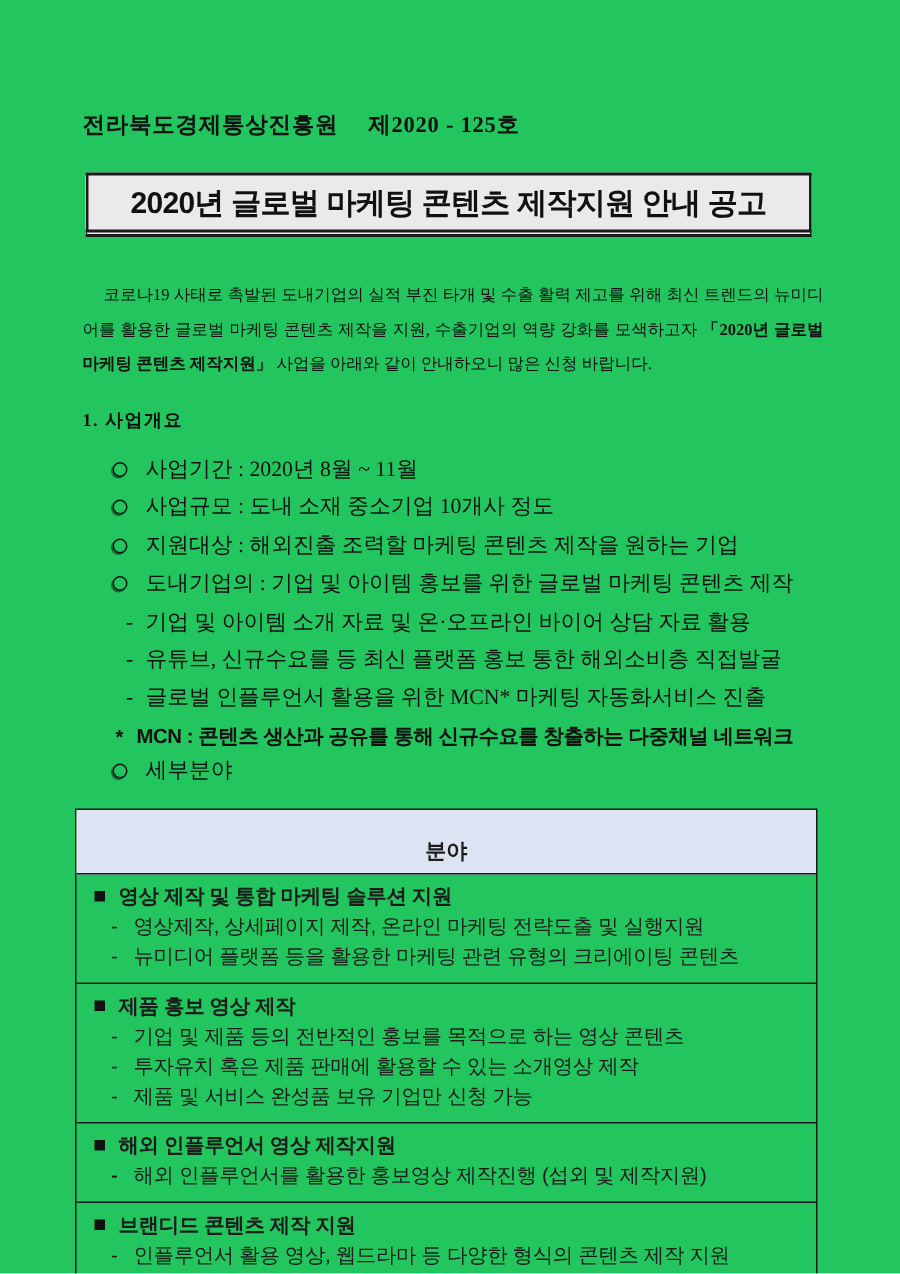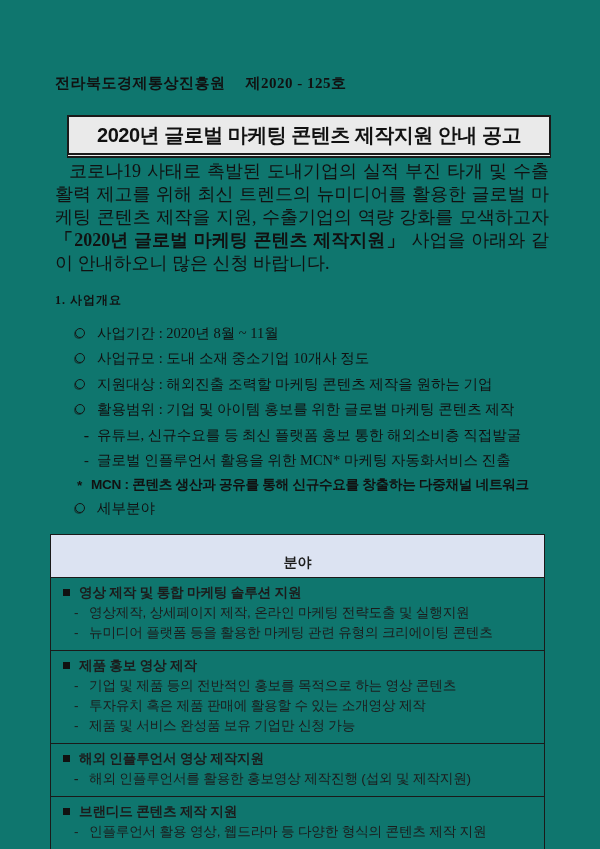--- a/index.html
+++ b/index.html
@@ -4,41 +4,41 @@
 <style>
   :root{
     --title-bg:#eaeaea;
     --thead-bg:#dce3f2;
     --border:#1a1a1a;
     --text:#111111;
   }
   *{box-sizing:border-box;}
   html,body{margin:0;padding:0;background:#ffffff;}
   .page{
-    width:600px;height:849px;background:#0f766e;color:var(--text);
+    width:600px;height:849px;background:#22c55e;color:var(--text);
     font-family:"Liberation Serif","DejaVu Serif",serif;
     padding:74px 50px 0 55px;position:relative;overflow:hidden;
   }
   
   .doc-header{font-size:15px;font-weight:bold;letter-spacing:.5px;white-space:nowrap;}
   .doc-header .org{margin-right:20px;}
   
   .title-box{
-    margin-top:22px;margin-left:12px;width:484px;
+    margin-top:22px;margin-left:2px;width:484px;
     background:var(--title-bg);
     border:2px solid var(--border);
     border-bottom:5px double var(--border);
     text-align:center;padding:5px 2px 4px;
     font-family:"Liberation Sans","DejaVu Sans",sans-serif;
     font-weight:bold;font-size:20px;letter-spacing:-0.5px;white-space:nowrap;
   }
   
   .intro{
-    margin:2px 0 0 0;width:494px;
-    font-size:18px;line-height:23px;text-align:justify;text-indent:14px;
+    margin:28px 0 0 0;width:494px;
+    font-size:11px;line-height:23px;text-align:justify;text-indent:14px;
   }
   .intro .b{font-weight:bold;}
   
   .sec-heading{
     margin:17px 0 7px 0;font-size:12px;font-weight:bold;letter-spacing:1px;
   }
   
   .ov-list{list-style:none;margin:12px;padding:0;width:496px;}
   .ov-list li{position:relative;font-size:14.5px;line-height:25.4px;white-space:nowrap;}
   .ov-list li.circle{padding-left:30px;}
@@ -88,23 +88,23 @@
 
   <div class="sec-heading">1. 사업개요</div>
 
   <ul class="ov-list" id="overview-list">
   <li class="circle"><span class="bullet-circle"></span><span class="txt">사업기간 :  2020년 8월 ~ 11월</span></li>
 
   <li class="circle"><span class="bullet-circle"></span><span class="txt">사업규모 : 도내 소재 중소기업 10개사 정도</span></li>
 
   <li class="circle"><span class="bullet-circle"></span><span class="txt">지원대상 : 해외진출 조력할 마케팅 콘텐츠 제작을 원하는 기업</span></li>
 
-  <li class="circle"><span class="bullet-circle"></span><span class="txt">활용범위 : 기업 및 아이템 홍보를 위한 글로벌 마케팅 콘텐츠 제작</span></li>
+  <li class="circle"><span class="bullet-circle"></span><span class="txt">도내기업의 : 기업 및 아이템 홍보를 위한 글로벌 마케팅 콘텐츠 제작</span></li>
 
-  <li class="dash"><span class="bullet-dash">-</span></li>
+  <li class="dash"><span class="bullet-dash">-</span><span class="txt">기업 및 아이템 소개 자료 및 온·오프라인 바이어 상담 자료 활용</span></li>
 
   <li class="dash"><span class="bullet-dash">-</span><span class="txt">유튜브, 신규수요를 등 최신 플랫폼 홍보 통한 해외소비층 직접발굴</span></li>
 
   <li class="dash"><span class="bullet-dash">-</span><span class="txt">글로벌 인플루언서 활용을 위한 MCN* 마케팅 자동화서비스 진출</span></li>
 
   <li class="note"><span class="bullet-star">*</span><span class="txt">MCN : 콘텐츠 생산과 공유를 통해 신규수요를 창출하는 다중채널 네트워크</span></li>
 
   <li class="circle"><span class="bullet-circle"></span><span class="txt">세부분야</span></li>
 </ul>
 

